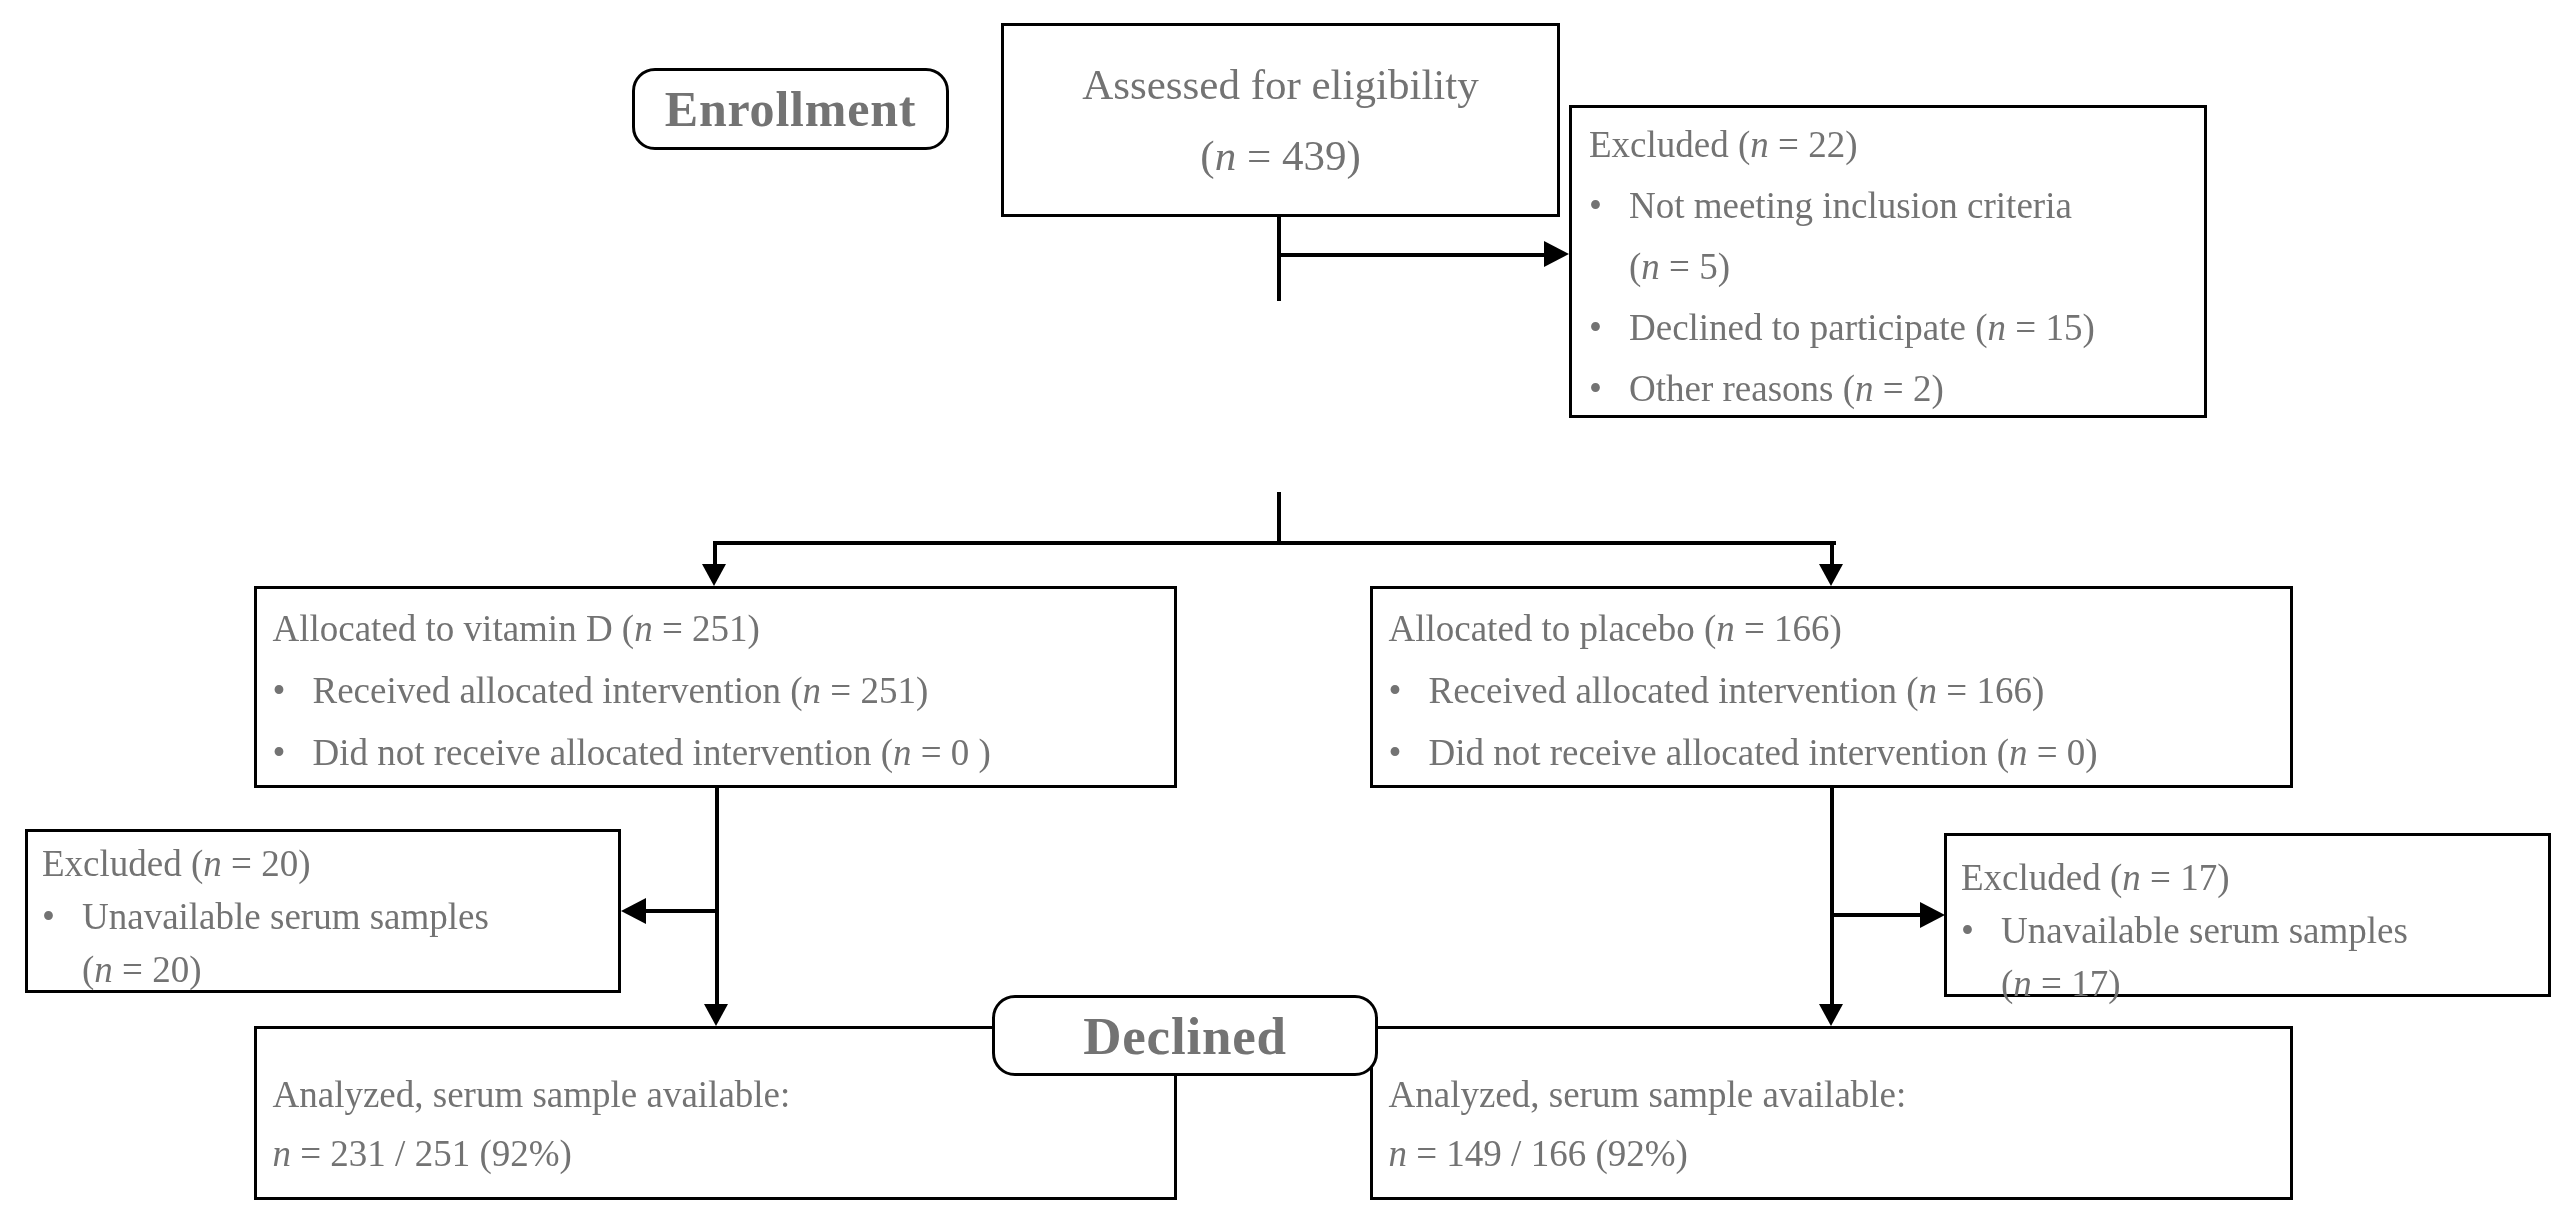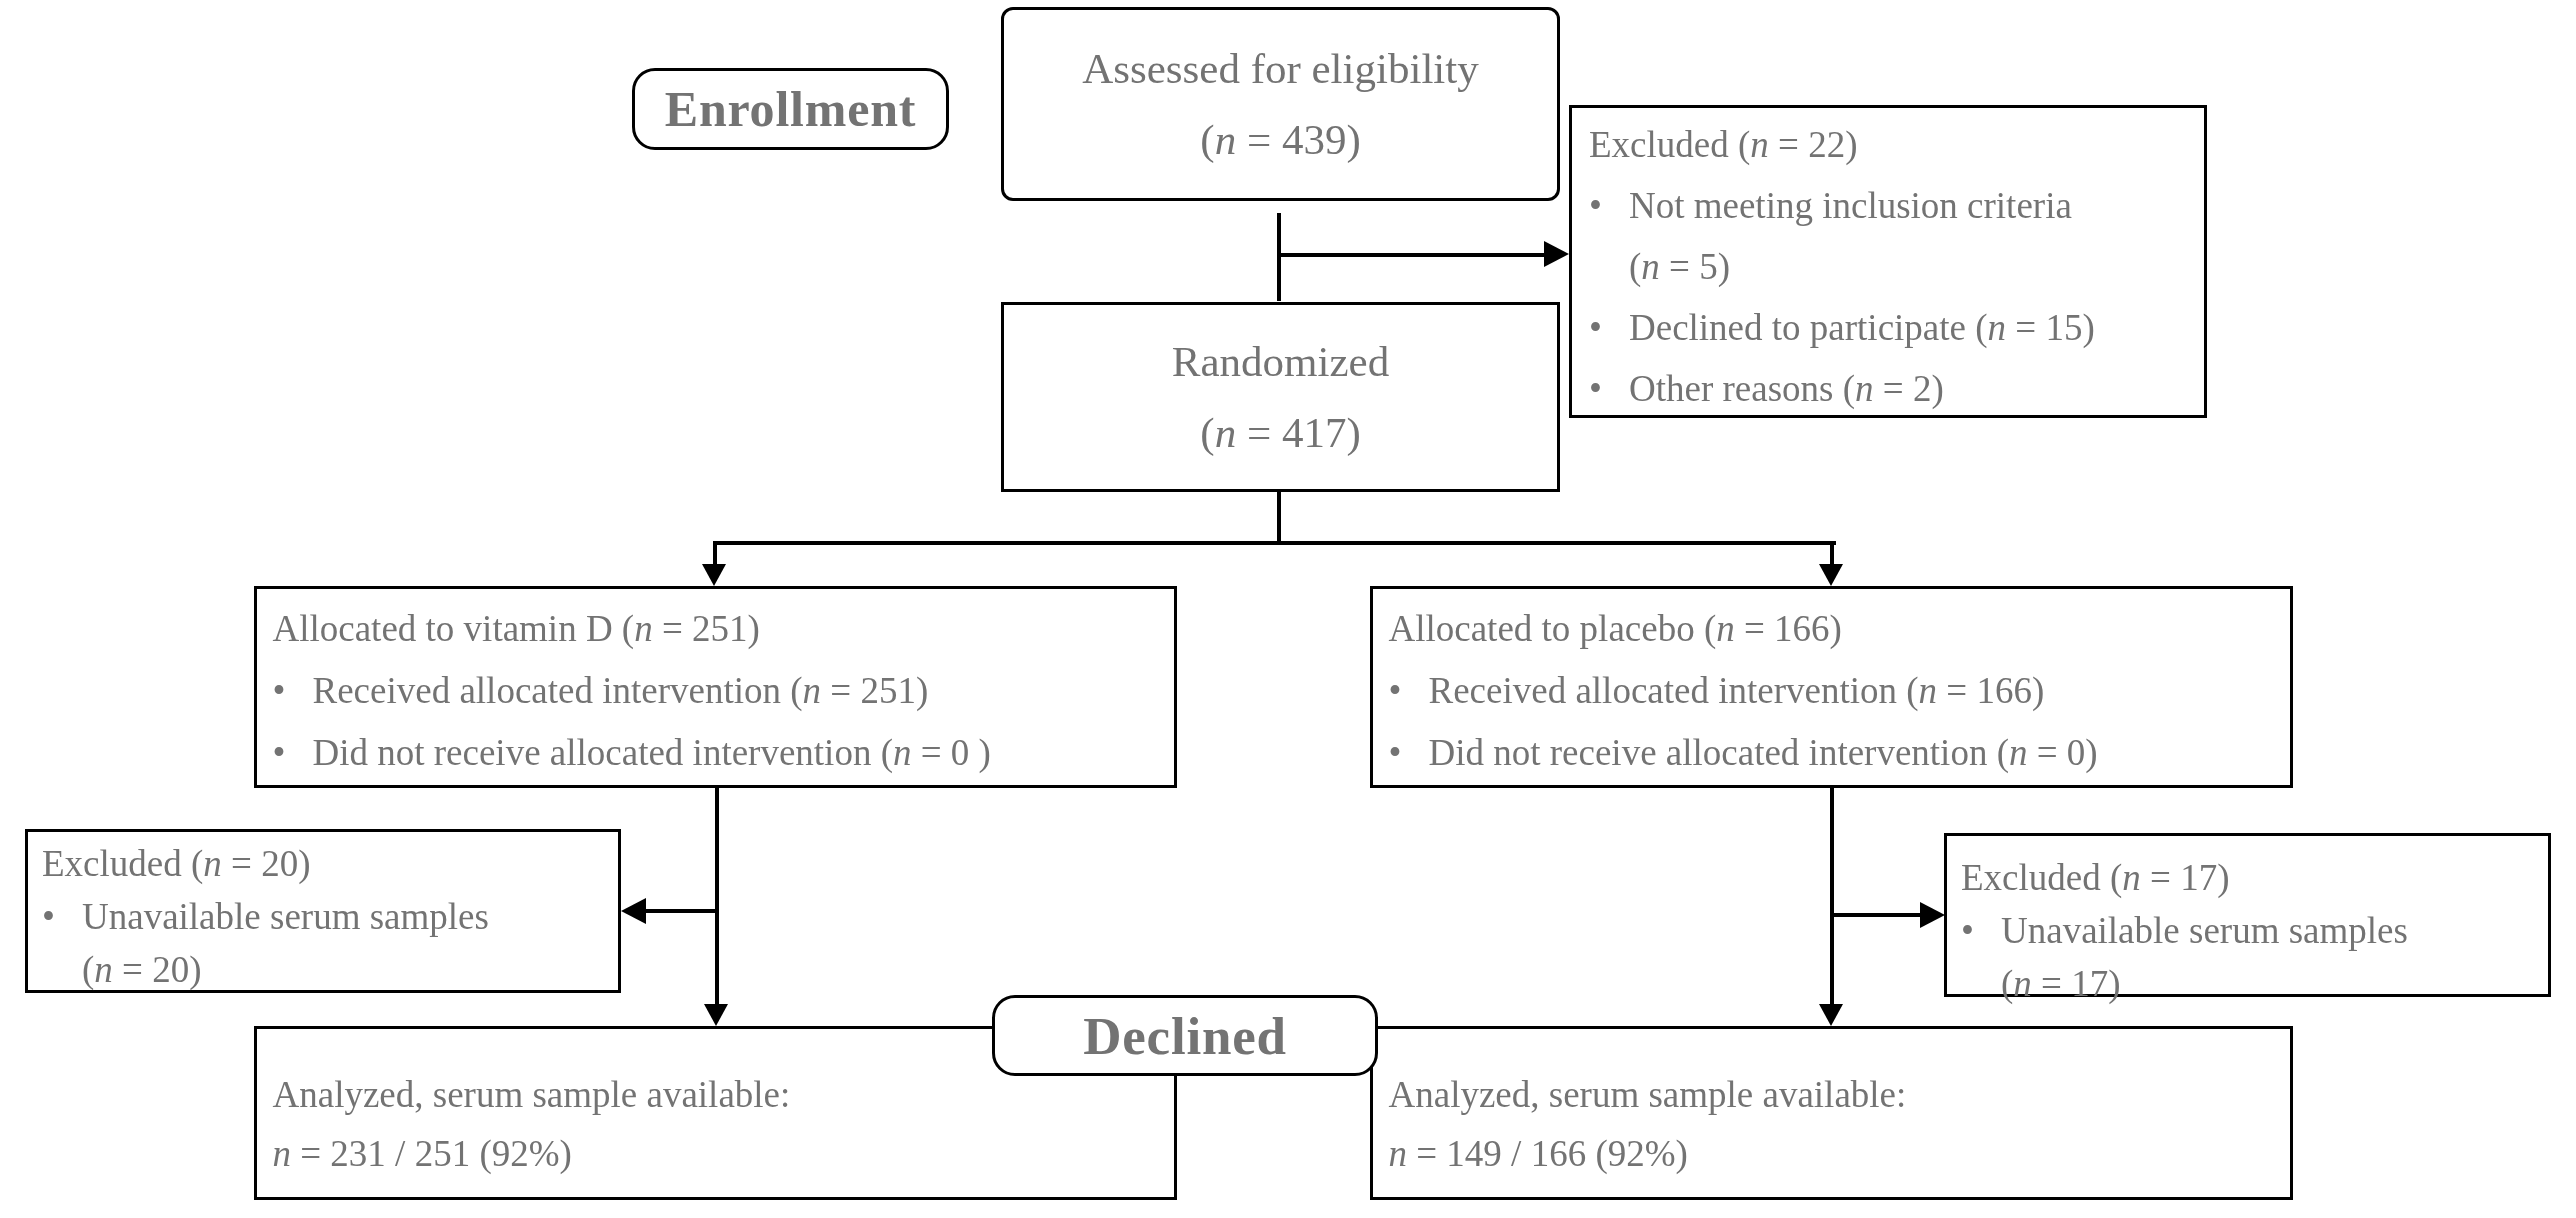--- a/index.html
+++ b/index.html
@@ -22,21 +22,21 @@
   .brow { display:flex; }
   .brow .bullet { flex:0 0 40px; }
   .bl-text { flex:1 1 auto; }
   .it { font-style:italic; }
   .vline,.hline { position:absolute; background:#000; z-index:1; }
   .arr { position:absolute; width:0; height:0; z-index:3; }
   .arr-right { border-top:13px solid transparent; border-bottom:13px solid transparent; border-left:25px solid #000; }
   .arr-left  { border-top:13px solid transparent; border-bottom:13px solid transparent; border-right:25px solid #000; }
   .arr-down  { border-left:12.4px solid transparent; border-right:12.4px solid transparent; border-top:22px solid #000; }
 
-  #box-assessed   { left:1001px; top:7px;   width:559px;  height:194px; font-size:43px; line-height:71px;border-radius:12px; }
+  #box-assessed   { left:1001px; top:23px;   width:559px;  height:194px; font-size:43px; line-height:71px; }
   #label-enrollment { left:632px; top:68px;  width:317px;  height:82px; font-size:50px; }
   #box-excluded-top { left:1569px; top:105px; width:638px; height:313px; line-height:61px; padding:6.2px 17px; }
   #box-randomized { left:1001px; top:302px;  width:559px;  height:190px; font-size:43px; line-height:71px; }
   #label-allocation { left:1012px; top:551px; width:382px; height:87px; font-size:53px; }
   #box-alloc-vitamin { left:254px;  top:586px; width:923px; height:202px; line-height:62px; padding:9.3px 15.5px; }
   #box-alloc-placebo { left:1370px; top:586px; width:923px; height:202px; line-height:62px; padding:9.3px 15.5px; }
   #box-excluded-vitamin { left:25px;   top:829px; width:596px; height:164px; line-height:53px; padding:4.7px 14px; }
   #box-excluded-placebo { left:1944px; top:833px; width:607px; height:164px; line-height:53px; padding:15px 14px; }
   #label-analysis { left:992px; top:995px; width:386px; height:81px; font-size:53px; }
   #box-analyzed-vitamin { left:254px;  top:1026px; width:923px; height:174px; line-height:59px; padding:36px 15.5px 0 15.5px; }
@@ -89,24 +89,20 @@
     <div class="brow">
       <span class="bullet">•</span>
       <div class="bl-text"><span>Declined to participate (</span><span class="it">n</span><span> = 15)</span></div>
     </div>
     <div class="brow">
       <span class="bullet">•</span>
       <div class="bl-text"><span>Other reasons (</span><span class="it">n</span><span> = 2)</span></div>
     </div>
   </div>
 
-  <div class="box centered" id="box-randomized">
-    <div><span>Randomized</span></div>
-    <div><span>(</span><span class="it">n</span><span> = 417)</span></div>
-  </div>
 
   <div class="box body-txt" id="box-alloc-vitamin">
     <div><span>Allocated to vitamin  D (</span><span class="it">n</span><span> = 251)</span></div>
     <div class="brow">
       <span class="bullet">•</span>
       <div class="bl-text"><span>Received allocated intervention  (</span><span class="it">n</span><span> = 251)</span></div>
     </div>
     <div class="brow">
       <span class="bullet">•</span>
       <div class="bl-text"><span>Did not receive  allocated  intervention  (</span><span class="it">n</span><span> = 0 )</span></div>

